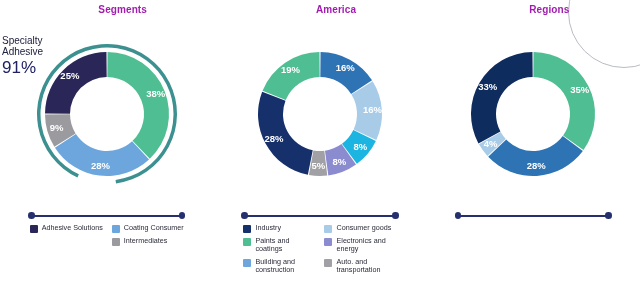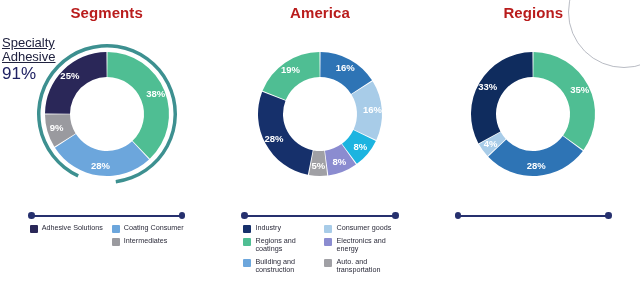--- a/index.html
+++ b/index.html
@@ -7,33 +7,33 @@
     width:640px;height:281px;overflow:hidden;
     background:#ffffff;
     font-family:"Liberation Sans","DejaVu Sans",sans-serif;
     position:relative;
   }
   .corner-arc{position:absolute;top:-44px;right:-40px;width:110px;height:110px;
     border:1.2px solid #b9bcc4;border-radius:50%;pointer-events:none;}
   .board{display:flex;width:640px;height:281px;}
   .panel{position:relative;width:213.33px;height:281px;}
   .panel-title{
-    position:absolute;top:4px;left:0;width:100%;
-    text-align:center;font-size:15px;font-weight:bold;color:#b91c1c;
+    position:absolute;top:4px;left:16px;width:100%;
+    text-align:center;font-size:10px;font-weight:bold;color:#a21caf;
     letter-spacing:.1px;
   }
   .chart-wrap{position:absolute;top:28px;left:0;width:100%;height:172px;}
   .chart-wrap svg{display:block;margin:0 auto;}
   .slice-label{
     font-family:"Liberation Sans","DejaVu Sans",sans-serif;
     font-size:9.5px;font-weight:bold;fill:#ffffff;
     text-anchor:middle;dominant-baseline:middle;
   }
   .annot{position:absolute;left:2px;top:36px;width:62px;line-height:1.08;}
-  .annot .a-l1,.annot .a-l2{font-size:13px;color:#20223f;display:block;text-decoration:underline;}
+  .annot .a-l1,.annot .a-l2{font-size:10px;color:#20223f;display:block;}
   .annot .a-pct{font-size:17px;font-weight:normal;color:#1f2163;display:block;margin-top:1px;}
   .rule{position:absolute;left:28px;right:28px;top:211px;height:9px;}
   .rule .line{position:absolute;left:4px;right:4px;top:4px;height:1.6px;background:#26306e;}
   .rule .dot{position:absolute;top:1px;width:6.5px;height:6.5px;border-radius:50%;background:#26306e;}
   .rule .dot.l{left:0;} .rule .dot.r{right:0;}
   .legend{position:absolute;top:224px;left:0;width:100%;
     display:flex;justify-content:center;}
   .legend-cols{display:flex;gap:9px;}
   .legend-col{display:flex;flex-direction:column;gap:4px;}
   .legend-item{display:flex;align-items:flex-start;gap:4px;}
@@ -133,21 +133,21 @@
     </div>
     <div class="legend">
       <div class="legend-cols" id="legend-1">
           <div class="legend-col">
             <div class="legend-item">
               <span class="swatch" style="background: rgb(22, 48, 107);"></span>
               <span class="legend-label">Industry</span>
             </div>
             <div class="legend-item">
               <span class="swatch" style="background: rgb(79, 190, 147);"></span>
-              <span class="legend-label">Regions and coatings</span>
+              <span class="legend-label">Paints and coatings</span>
             </div>
             <div class="legend-item">
               <span class="swatch" style="background: rgb(108, 166, 220);"></span>
               <span class="legend-label">Building and construction</span>
             </div>
           </div>
           <div class="legend-col">
             <div class="legend-item">
               <span class="swatch" style="background: rgb(168, 204, 232);"></span>
               <span class="legend-label">Consumer goods</span>

